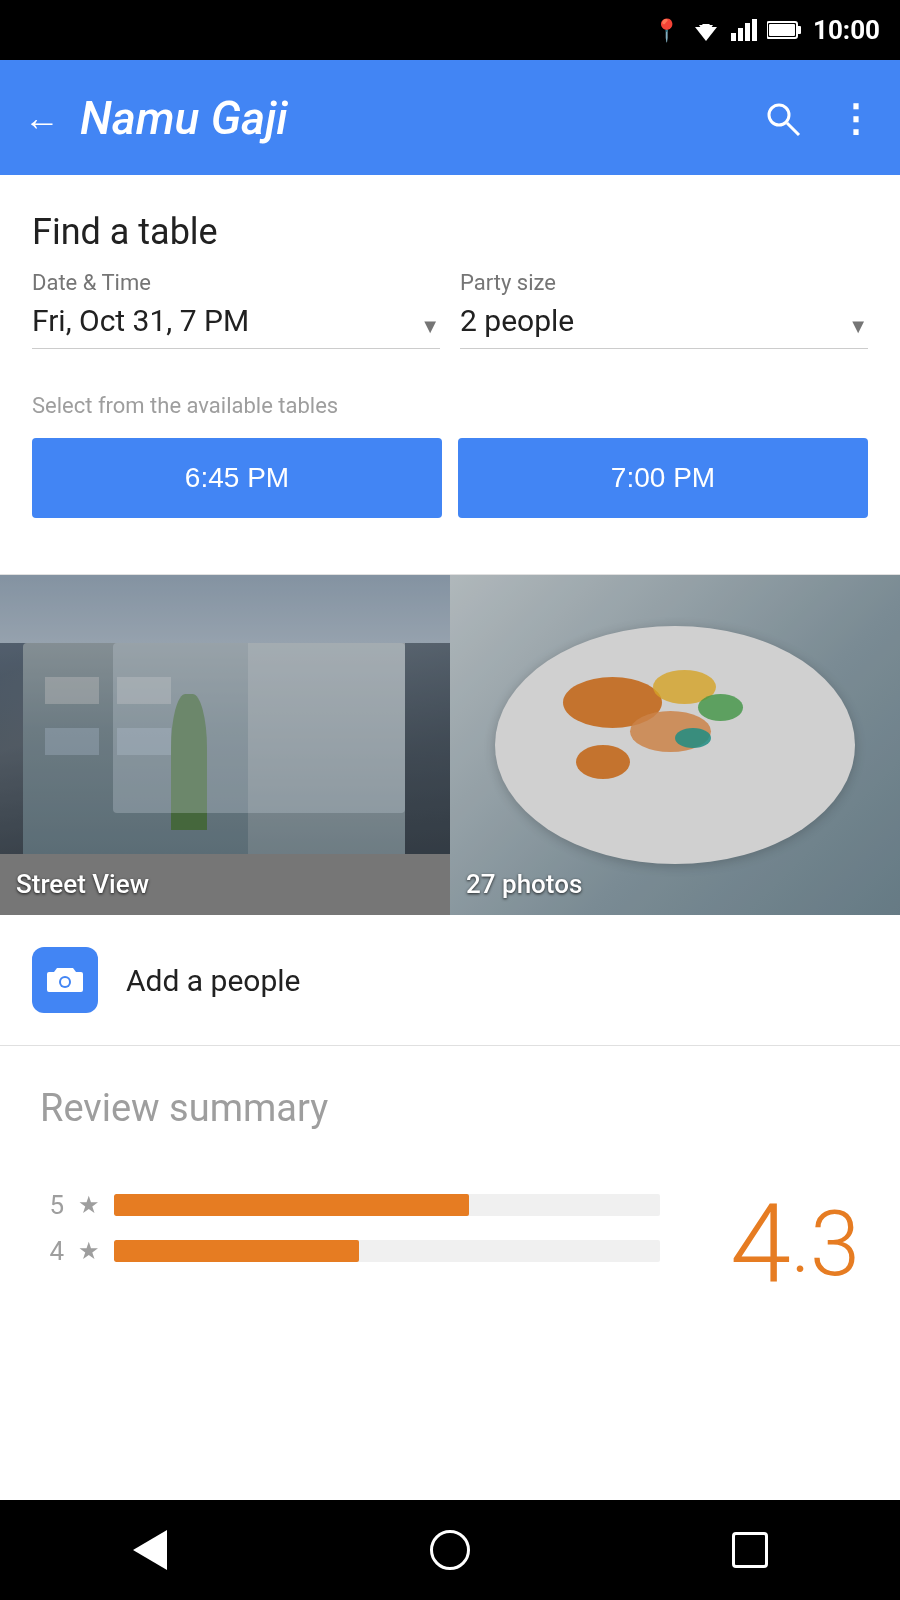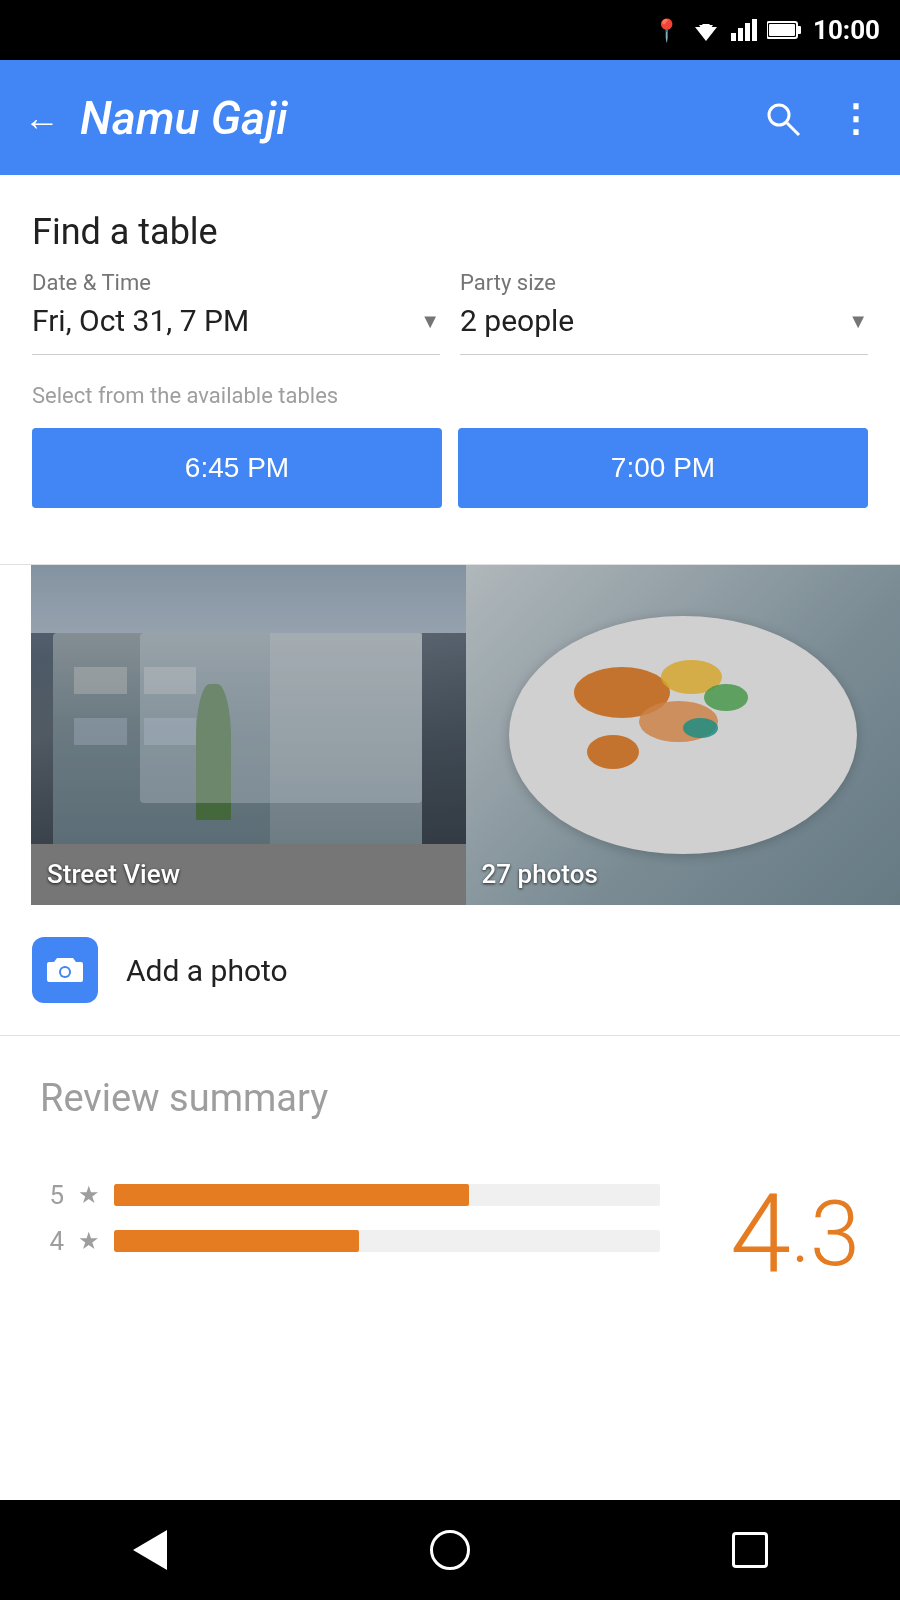--- a/index.html
+++ b/index.html
@@ -75,38 +75,38 @@
     }
     .find-table-title {
       font-size: 36px;
       font-weight: 400;
       color: #212121;
       margin-bottom: 17px;
     }
     .table-fields {
       display: flex;
       gap: 20px;
-      margin-bottom: 28px;
+      margin-bottom: 44px;
     }
     .table-field {
       flex: 1;
       display: flex;
       flex-direction: column;
     }
     .field-label {
       font-size: 22px;
       color: #757575;
       margin-bottom: 8px;
     }
     .field-value-row {
       display: flex;
-      align-items: center;
+      align-items: flex-end;
       justify-content: space-between;
       border-bottom: 1px solid #ccc;
-      padding-bottom: 16px;
+      padding-bottom: 10px;
       cursor: pointer;
     }
     .field-value {
       font-size: 30px;
       color: #212121;
       font-weight: 400;
     }
     .dropdown-arrow {
       font-size: 20px;
       color: #757575;
@@ -181,21 +181,20 @@
         160deg,
         #8b9ab0 0%,
         #6e7e93 20%,
         #a0a8b0 35%,
         #7a8590 50%,
         #5a6570 65%,
         #4a5560 80%,
         #3a4550 100%
       );
       position: relative;
-      margin-left: 31px;
     }
     .street-view-bg::before {
       content: '';
       position: absolute;
       top: 0; left: 0; right: 0; bottom: 0;
       background: 
         linear-gradient(180deg, rgba(120,140,160,0.6) 0%, rgba(60,70,80,0.8) 100%);
     }
     .street-view-bg::after {
       content: '';
@@ -484,21 +483,21 @@
   </div>
 
   <div class="add-photo-row">
     <div class="camera-icon-wrapper">
       <svg class="camera-icon-svg" viewBox="0 0 40 40">
         <path d="M36 32H4a2 2 0 0 1-2-2V14a2 2 0 0 1 2-2h5l3-4h16l3 4h5a2 2 0 0 1 2 2v16a2 2 0 0 1-2 2z" fill="white"></path>
         <circle cx="20" cy="22" r="6" fill="#4285f4"></circle>
         <circle cx="20" cy="22" r="4" fill="white"></circle>
       </svg>
     </div>
-    <span class="add-photo-label">Add a photo</span>
+    <span class="add-photo-label">Add a people</span>
   </div>
 
   <div class="divider"></div>
 
   <div class="review-section">
     <div class="review-title">Review summary</div>
 
     <div class="review-and-rating">
       <div class="bars-section">
         <div class="rating-bar-row">

